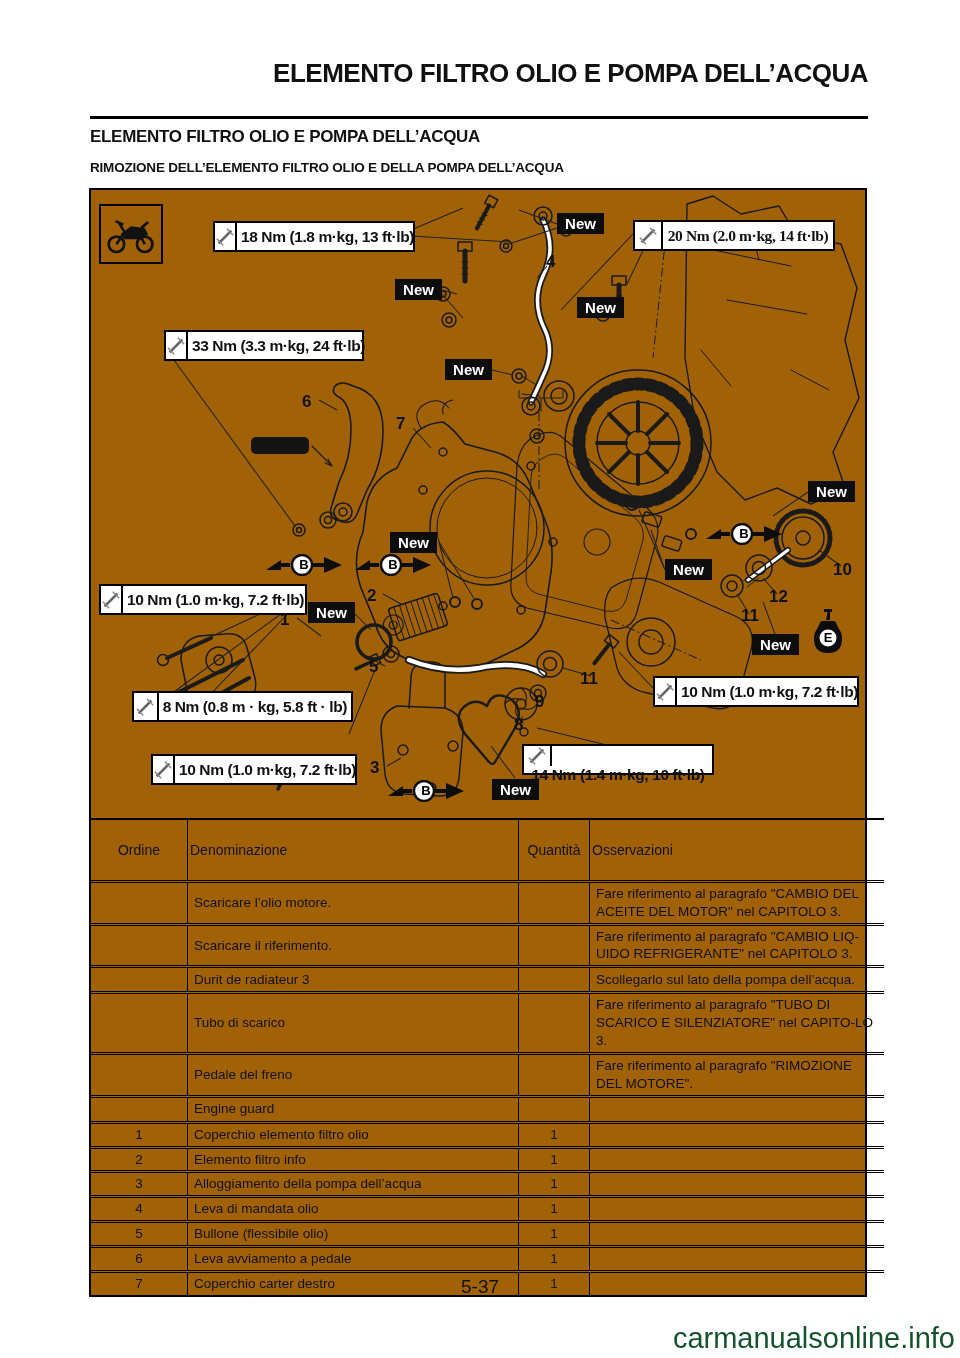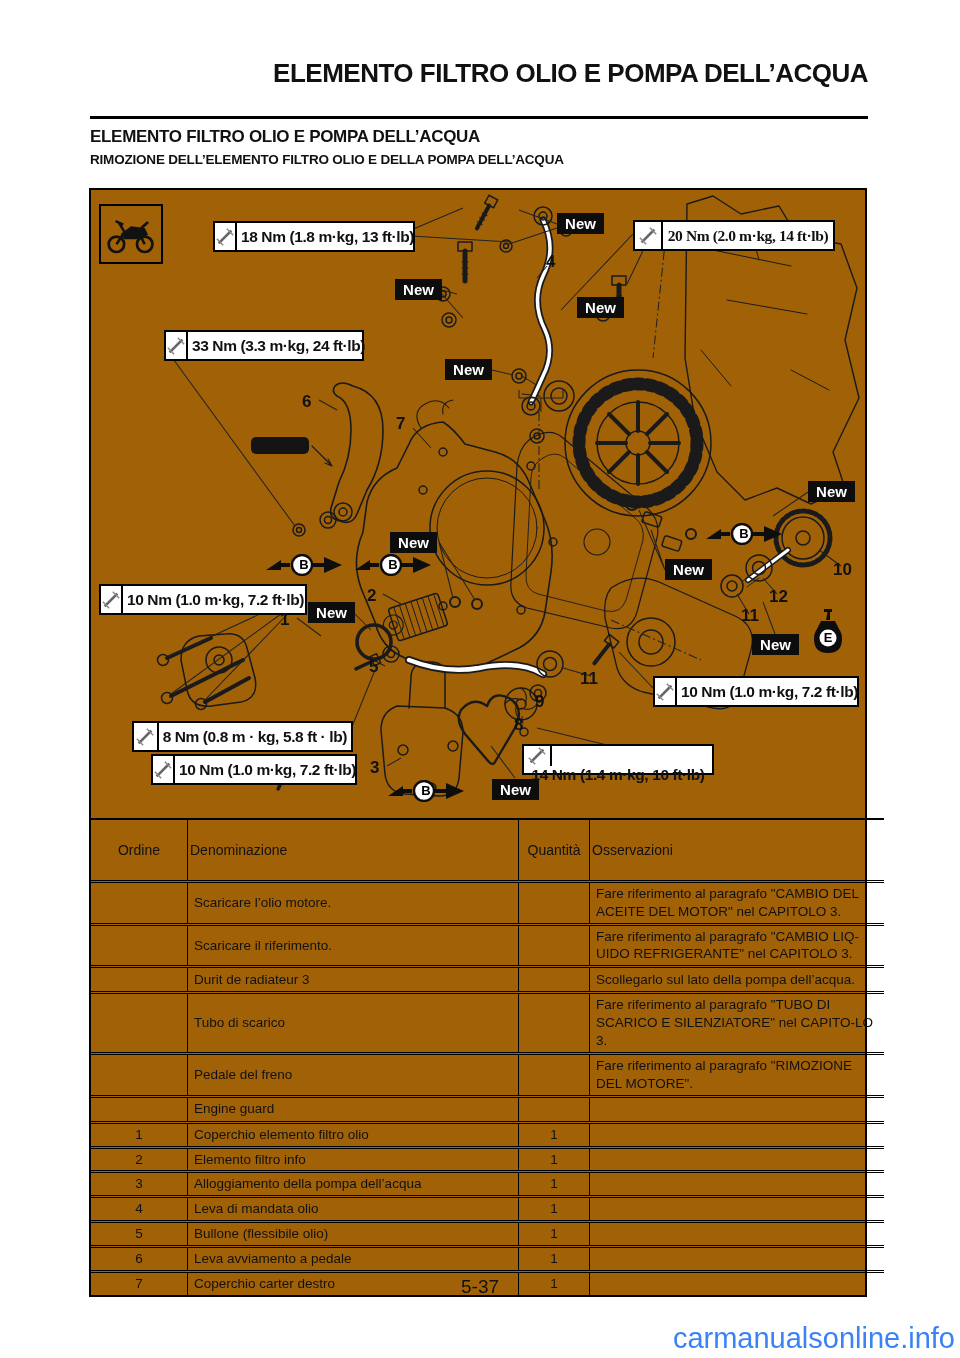--- a/index.html
+++ b/index.html
@@ -1,21 +1,21 @@
 <!DOCTYPE html>
 <html><head>
 <meta charset="utf-8">
 <style>
   html,body{margin:0;padding:0;}
   body{width:960px;height:1358px;position:relative;background:#fff;overflow:hidden;
        font-family:"Liberation Sans","DejaVu Sans",sans-serif;color:#111;}
   .running-head{position:absolute;top:58px;right:92px;font-size:26px;font-weight:700;letter-spacing:-0.5px;white-space:nowrap;}
   .head-rule{position:absolute;left:90px;top:116px;width:778px;height:3px;background:#000;}
   .sec-title{position:absolute;left:90px;top:127px;font-size:17px;font-weight:700;letter-spacing:-0.3px;}
-  .sub-title{position:absolute;left:90px;top:152px;font-size:13.5px;font-weight:700;letter-spacing:-0.2px;}
+  .sub-title{position:absolute;left:90px;top:160px;font-size:13.5px;font-weight:700;letter-spacing:-0.2px;}
   .frame{position:absolute;left:89px;top:188px;width:774px;border:2px solid #000;background:#a16207;}
   .diagram{position:relative;width:774px;height:628px;}
   .art{position:absolute;left:0;top:0;}
   .moto-box{position:absolute;left:8px;top:14px;width:60px;height:56px;border:2px solid #000;display:flex;align-items:center;justify-content:center;}
   .tq{position:absolute;height:27px;border:2px solid #000;background:#fff;display:flex;align-items:stretch;z-index:3;}
   .tq-icon{width:26px;border-right:2px solid #000;display:flex;align-items:center;justify-content:center;}
   .tq-text{flex:1;display:flex;align-items:center;justify-content:center;font-size:15.5px;font-weight:700;letter-spacing:-0.4px;white-space:nowrap;padding:0 4px;}
   .new{position:absolute;width:47px;height:21px;background:#0d0d0d;color:#fff;font-size:15px;font-weight:700;
        display:flex;align-items:center;justify-content:center;z-index:3;}
   .pnum{position:absolute;font-size:17px;font-weight:700;z-index:3;}
@@ -27,21 +27,21 @@
   table.parts th{font-weight:400;font-size:14px;height:22px;border-left:1px solid #000;padding:19px 2px;}
   table.parts td{border-left:1px solid #000;padding:2px 6px;vertical-align:middle;line-height:1.32;}
   table.parts th:first-child,table.parts td:first-child{border-left:none;}
   table.parts tbody tr{border-top:3px double #000;}
   .c-ord{width:92px;text-align:center;}
   .c-den{width:326px;text-align:left;}
   .c-qty{width:66px;text-align:center;}
   .c-obs{width:290px;text-align:left;}
   tr.rh42{height:42px;} tr.rh26{height:26px;} tr.rh57{height:57px;} tr.rh43{height:43px;} tr.rh24{height:24px;}
   .page-num{position:absolute;left:0;top:1276px;width:100%;text-align:center;font-size:19px;font-weight:400;}
-  .watermark{position:absolute;right:5px;top:1322px;font-size:29px;color:#3b82f6;}
+  .watermark{position:absolute;right:5px;top:1322px;font-size:29px;color:#14532d;}
   svg{display:block;}
 </style>
 </head>
 <body>
 
 <div class="running-head">ELEMENTO FILTRO OLIO E POMPA DELL’ACQUA</div>
 <div class="head-rule"></div>
 <div class="sec-title">ELEMENTO FILTRO OLIO E POMPA DELL’ACQUA</div>
 <div class="sub-title">RIMOZIONE DELL’ELEMENTO FILTRO OLIO E DELLA POMPA DELL’ACQUA</div>
 
@@ -272,21 +272,21 @@
     </div>
     <div class="tq" style="left:8px;top:394px;width:204px;">
       <span class="tq-icon">
           <svg width="20" height="20" viewBox="0 0 22 22">
             <path d="M4 18 L18 4" stroke="#666" stroke-width="3" fill="none"></path>
             <path d="M2 13 l7 7 M13 2 l7 7" stroke="#888" stroke-width="1.6" fill="none"></path>
           </svg>
         </span>
       <span class="tq-text">10 Nm (1.0 m·kg, 7.2 ft·lb)</span>
     </div>
-    <div class="tq" style="left:41px;top:531px;width:217px;">
+    <div class="tq" style="left:41px;top:501px;width:217px;">
       <span class="tq-icon">
           <svg width="20" height="20" viewBox="0 0 22 22">
             <path d="M4 18 L18 4" stroke="#666" stroke-width="3" fill="none"></path>
             <path d="M2 13 l7 7 M13 2 l7 7" stroke="#888" stroke-width="1.6" fill="none"></path>
           </svg>
         </span>
       <span class="tq-text">8 Nm (0.8 m · kg, 5.8 ft · lb)</span>
     </div>
     <div class="tq" style="left:60px;top:564px;width:202px;">
       <span class="tq-icon">

